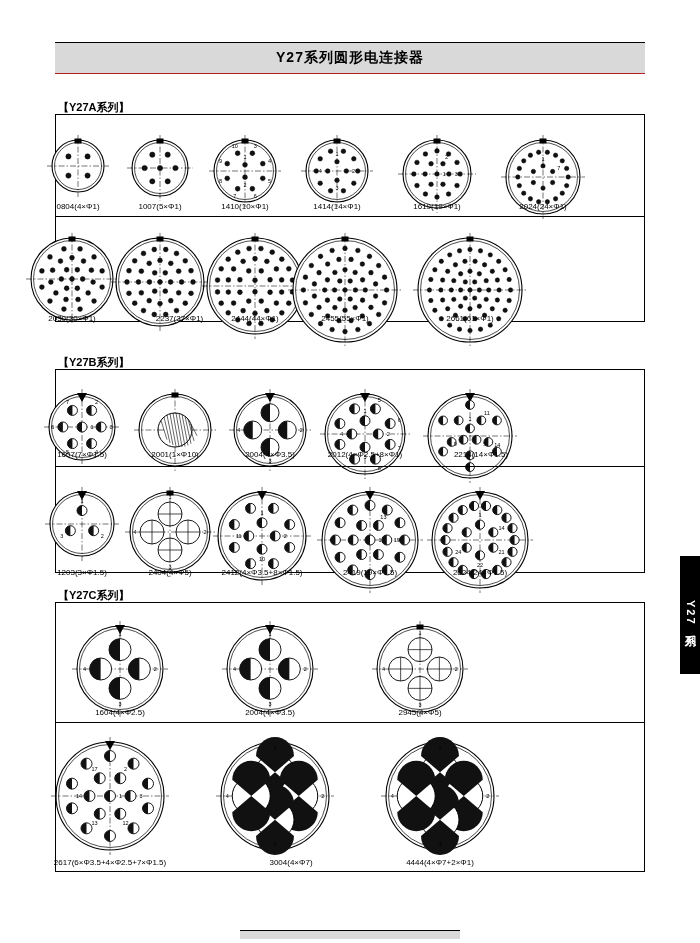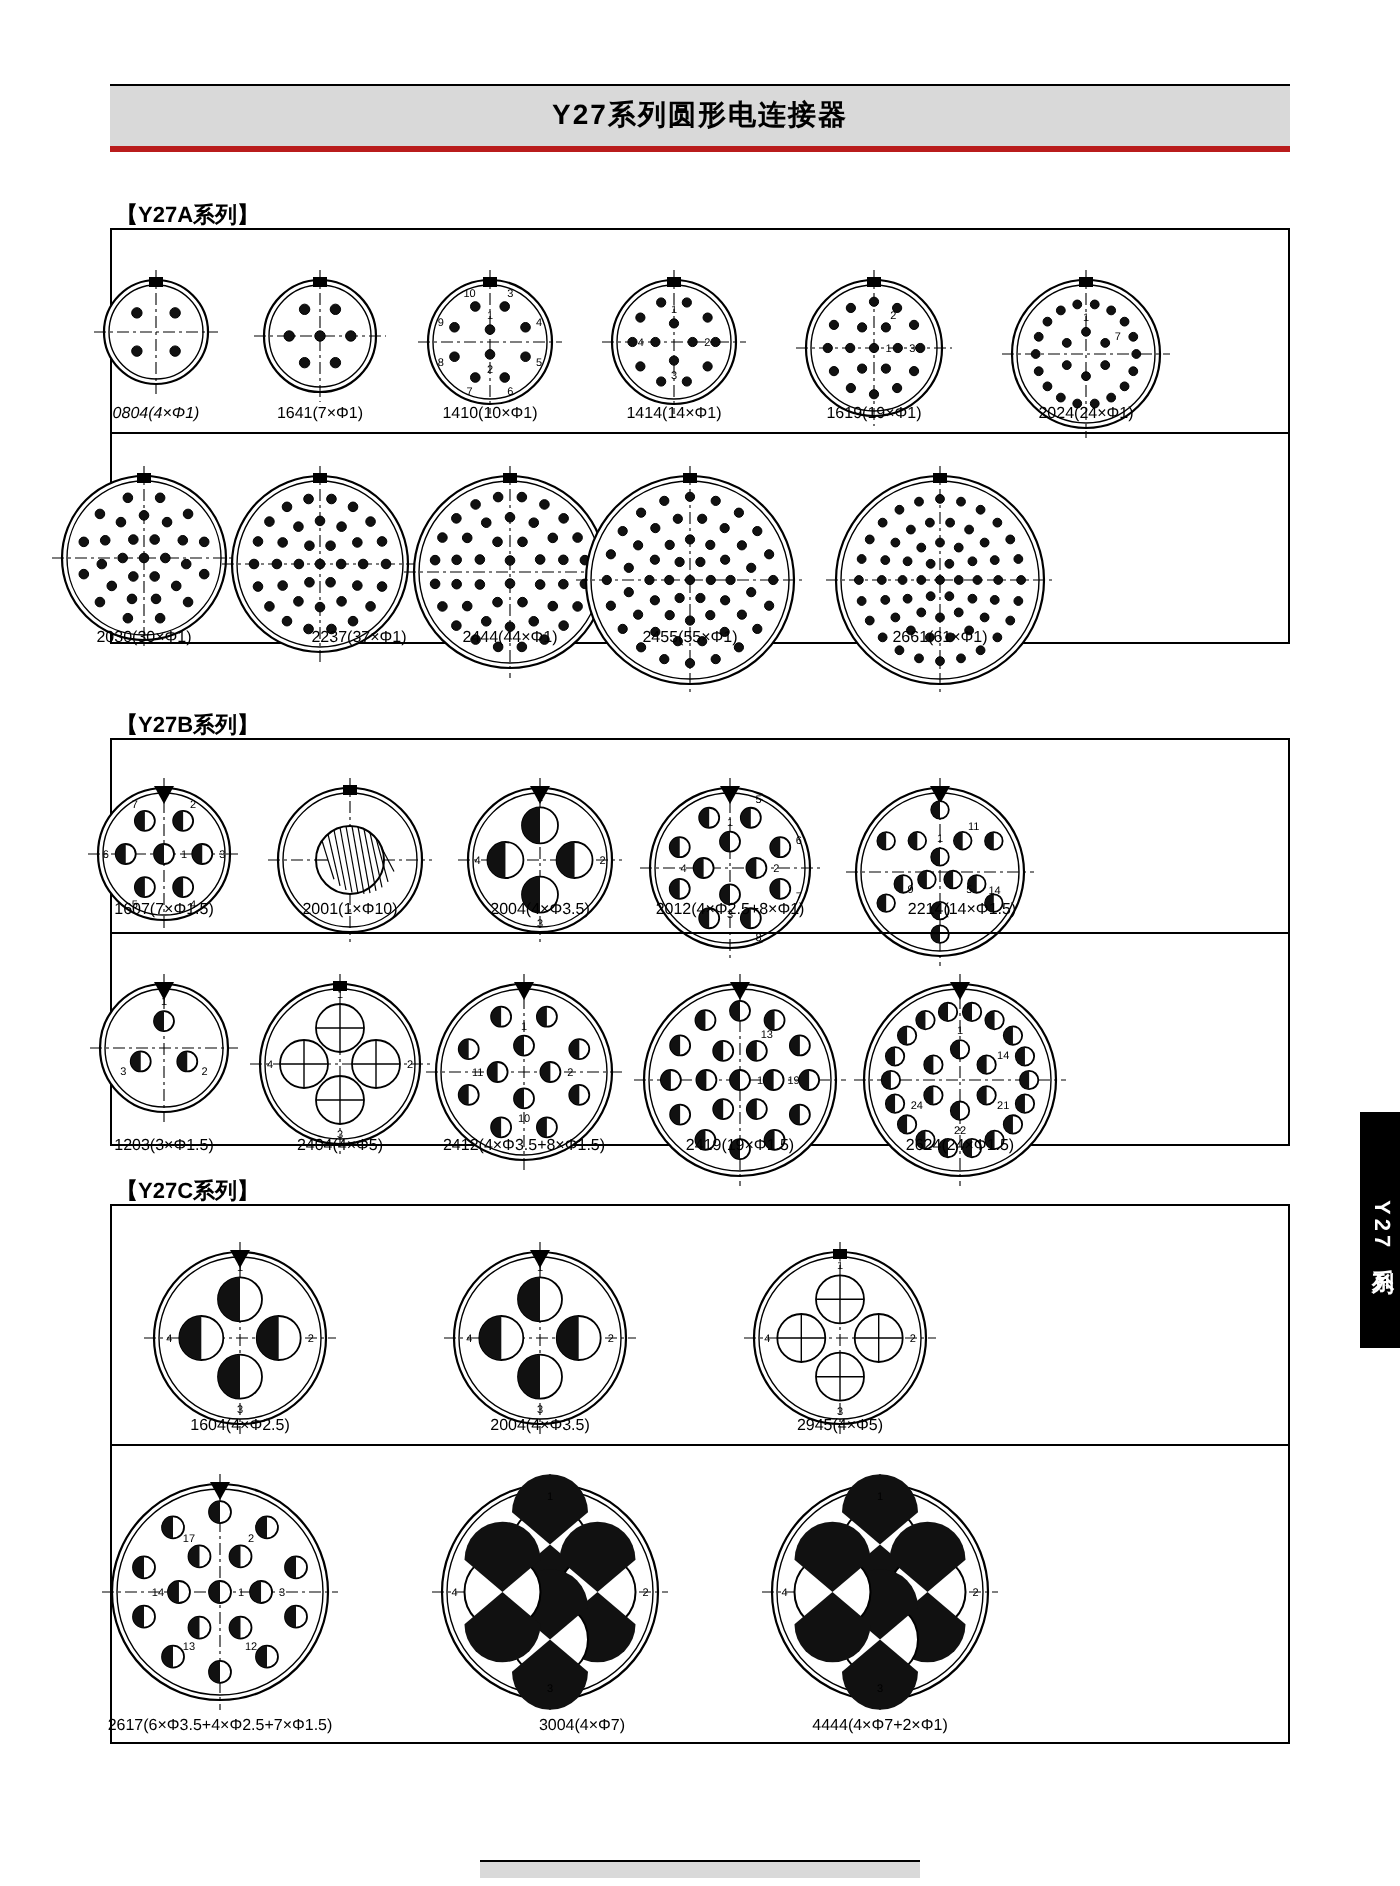--- a/index.html
+++ b/index.html
@@ -8,21 +8,21 @@
     background:#ffffff;
     font-family:"Liberation Sans","DejaVu Sans",sans-serif;
     color:#000;
     position:relative;
     overflow:hidden;
   }
   
   .title-bar{
     position:absolute;left:55px;top:42px;width:590px;height:30px;
     background:#d9d9d9;
-    border-top:1px solid #000;border-bottom:3px solid #b91c1c;
+    border-top:1px solid #000;border-bottom:1px solid #b91c1c;
     display:flex;align-items:center;justify-content:center;
   }
   .title-bar .t{
     font-size:14px;font-weight:bold;letter-spacing:1px;
   }
   
   .sec-label{
     position:absolute;font-size:11px;font-weight:bold;
   }
   
@@ -86,42 +86,42 @@
             <line x1="9" y1="40" x2="71" y2="40"></line>
             <line x1="40" y1="9" x2="40" y2="71"></line>
           </g>
           <rect x="36.5" y="12.5" width="7" height="5" fill="#000"></rect>
           <circle cx="49.560083681642126" cy="30.43991631835788" r="2.6" fill="#111" stroke="#000" stroke-width="0.5"></circle>
           <circle cx="49.560083681642126" cy="49.56008368164212" r="2.6" fill="#111" stroke="#000" stroke-width="0.5"></circle>
           <circle cx="30.43991631835788" cy="49.560083681642126" r="2.6" fill="#111" stroke="#000" stroke-width="0.5"></circle>
           <circle cx="30.439916318357874" cy="30.43991631835788" r="2.6" fill="#111" stroke="#000" stroke-width="0.5"></circle>
         </svg>
       </div>
-      <div class="cap" style="position: absolute; left: 50%; transform: translateX(-50%); top: 74px; font-style: italic;">0804(4×Φ1)</div>
+      <div class="cap" style="position: absolute; left: 50%; transform: translateX(-50%); top: 74px;">0804(4×Φ1)</div>
     </div>
     <div class="cell" style="left: 118px; top: 126px; width: 84px;">
       <div class="face">
         <svg width="84" height="84" viewBox="0 0 84 84">
           <circle cx="42" cy="42" r="28" fill="#fff" stroke="#000" stroke-width="1.1"></circle>
           <circle cx="42" cy="42" r="25.5" fill="none" stroke="#000" stroke-width="0.7"></circle>
           <g stroke="#000" stroke-width="0.55" stroke-dasharray="6 2 1.5 2">
             <line x1="9" y1="42" x2="75" y2="42"></line>
             <line x1="42" y1="9" x2="42" y2="75"></line>
           </g>
           <rect x="38.5" y="12.5" width="7" height="5" fill="#000"></rect>
           <circle cx="42" cy="42" r="2.6" fill="#111" stroke="#000" stroke-width="0.5"></circle>
           <circle cx="49.7" cy="28.663208781719643" r="2.6" fill="#111" stroke="#000" stroke-width="0.5"></circle>
           <circle cx="57.400000000000006" cy="42" r="2.6" fill="#111" stroke="#000" stroke-width="0.5"></circle>
           <circle cx="49.7" cy="55.336791218280354" r="2.6" fill="#111" stroke="#000" stroke-width="0.5"></circle>
           <circle cx="34.300000000000004" cy="55.336791218280354" r="2.6" fill="#111" stroke="#000" stroke-width="0.5"></circle>
           <circle cx="26.599999999999998" cy="42.00000000000001" r="2.6" fill="#111" stroke="#000" stroke-width="0.5"></circle>
           <circle cx="34.300000000000004" cy="28.66320878171964" r="2.6" fill="#111" stroke="#000" stroke-width="0.5"></circle>
         </svg>
       </div>
-      <div class="cap" style="position: absolute; left: 50%; transform: translateX(-50%); top: 74px;">1641(7×Φ1)</div>
+      <div class="cap" style="position: absolute; left: 50%; transform: translateX(-50%); top: 74px;">1007(5×Φ1)</div>
     </div>
     <div class="cell" style="left: 200px; top: 126px; width: 90px;">
       <div class="face">
         <svg width="90" height="90" viewBox="0 0 90 90">
           <circle cx="45" cy="45" r="31" fill="#fff" stroke="#000" stroke-width="1.1"></circle>
           <circle cx="45" cy="45" r="28.5" fill="none" stroke="#000" stroke-width="0.7"></circle>
           <g stroke="#000" stroke-width="0.55" stroke-dasharray="6 2 1.5 2">
             <line x1="9" y1="45" x2="81" y2="45"></line>
             <line x1="45" y1="9" x2="45" y2="81"></line>
           </g>

